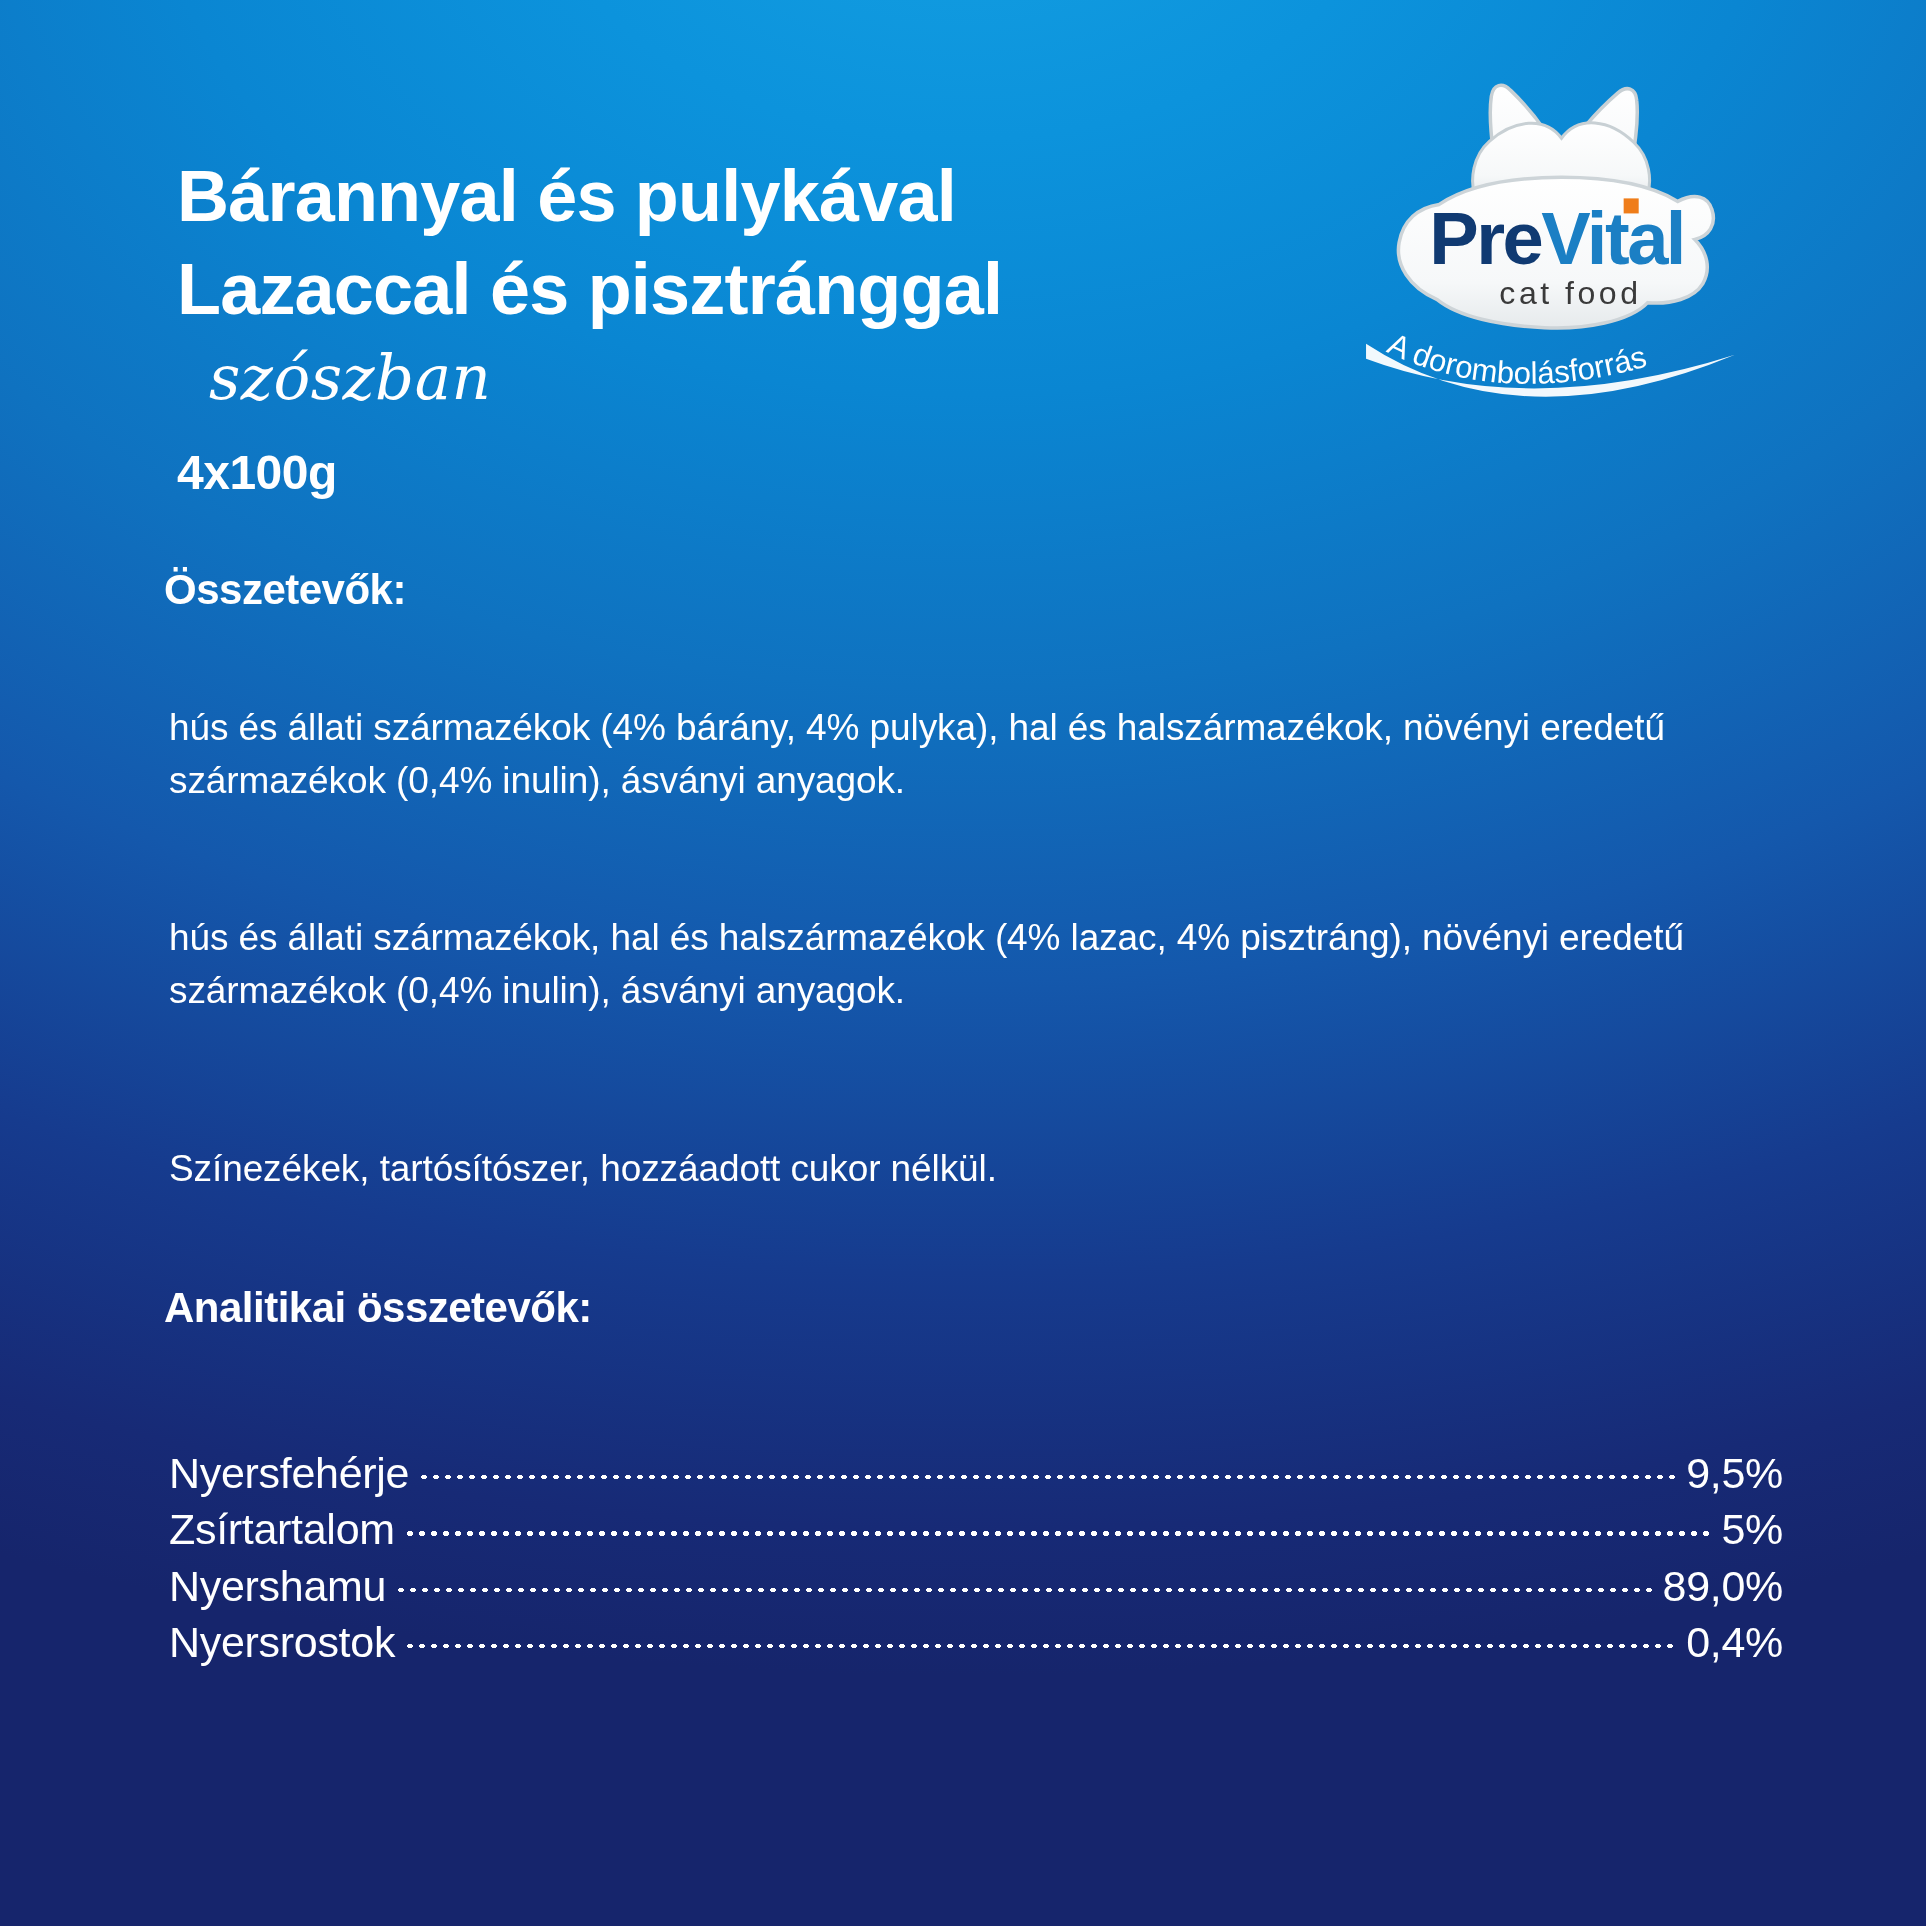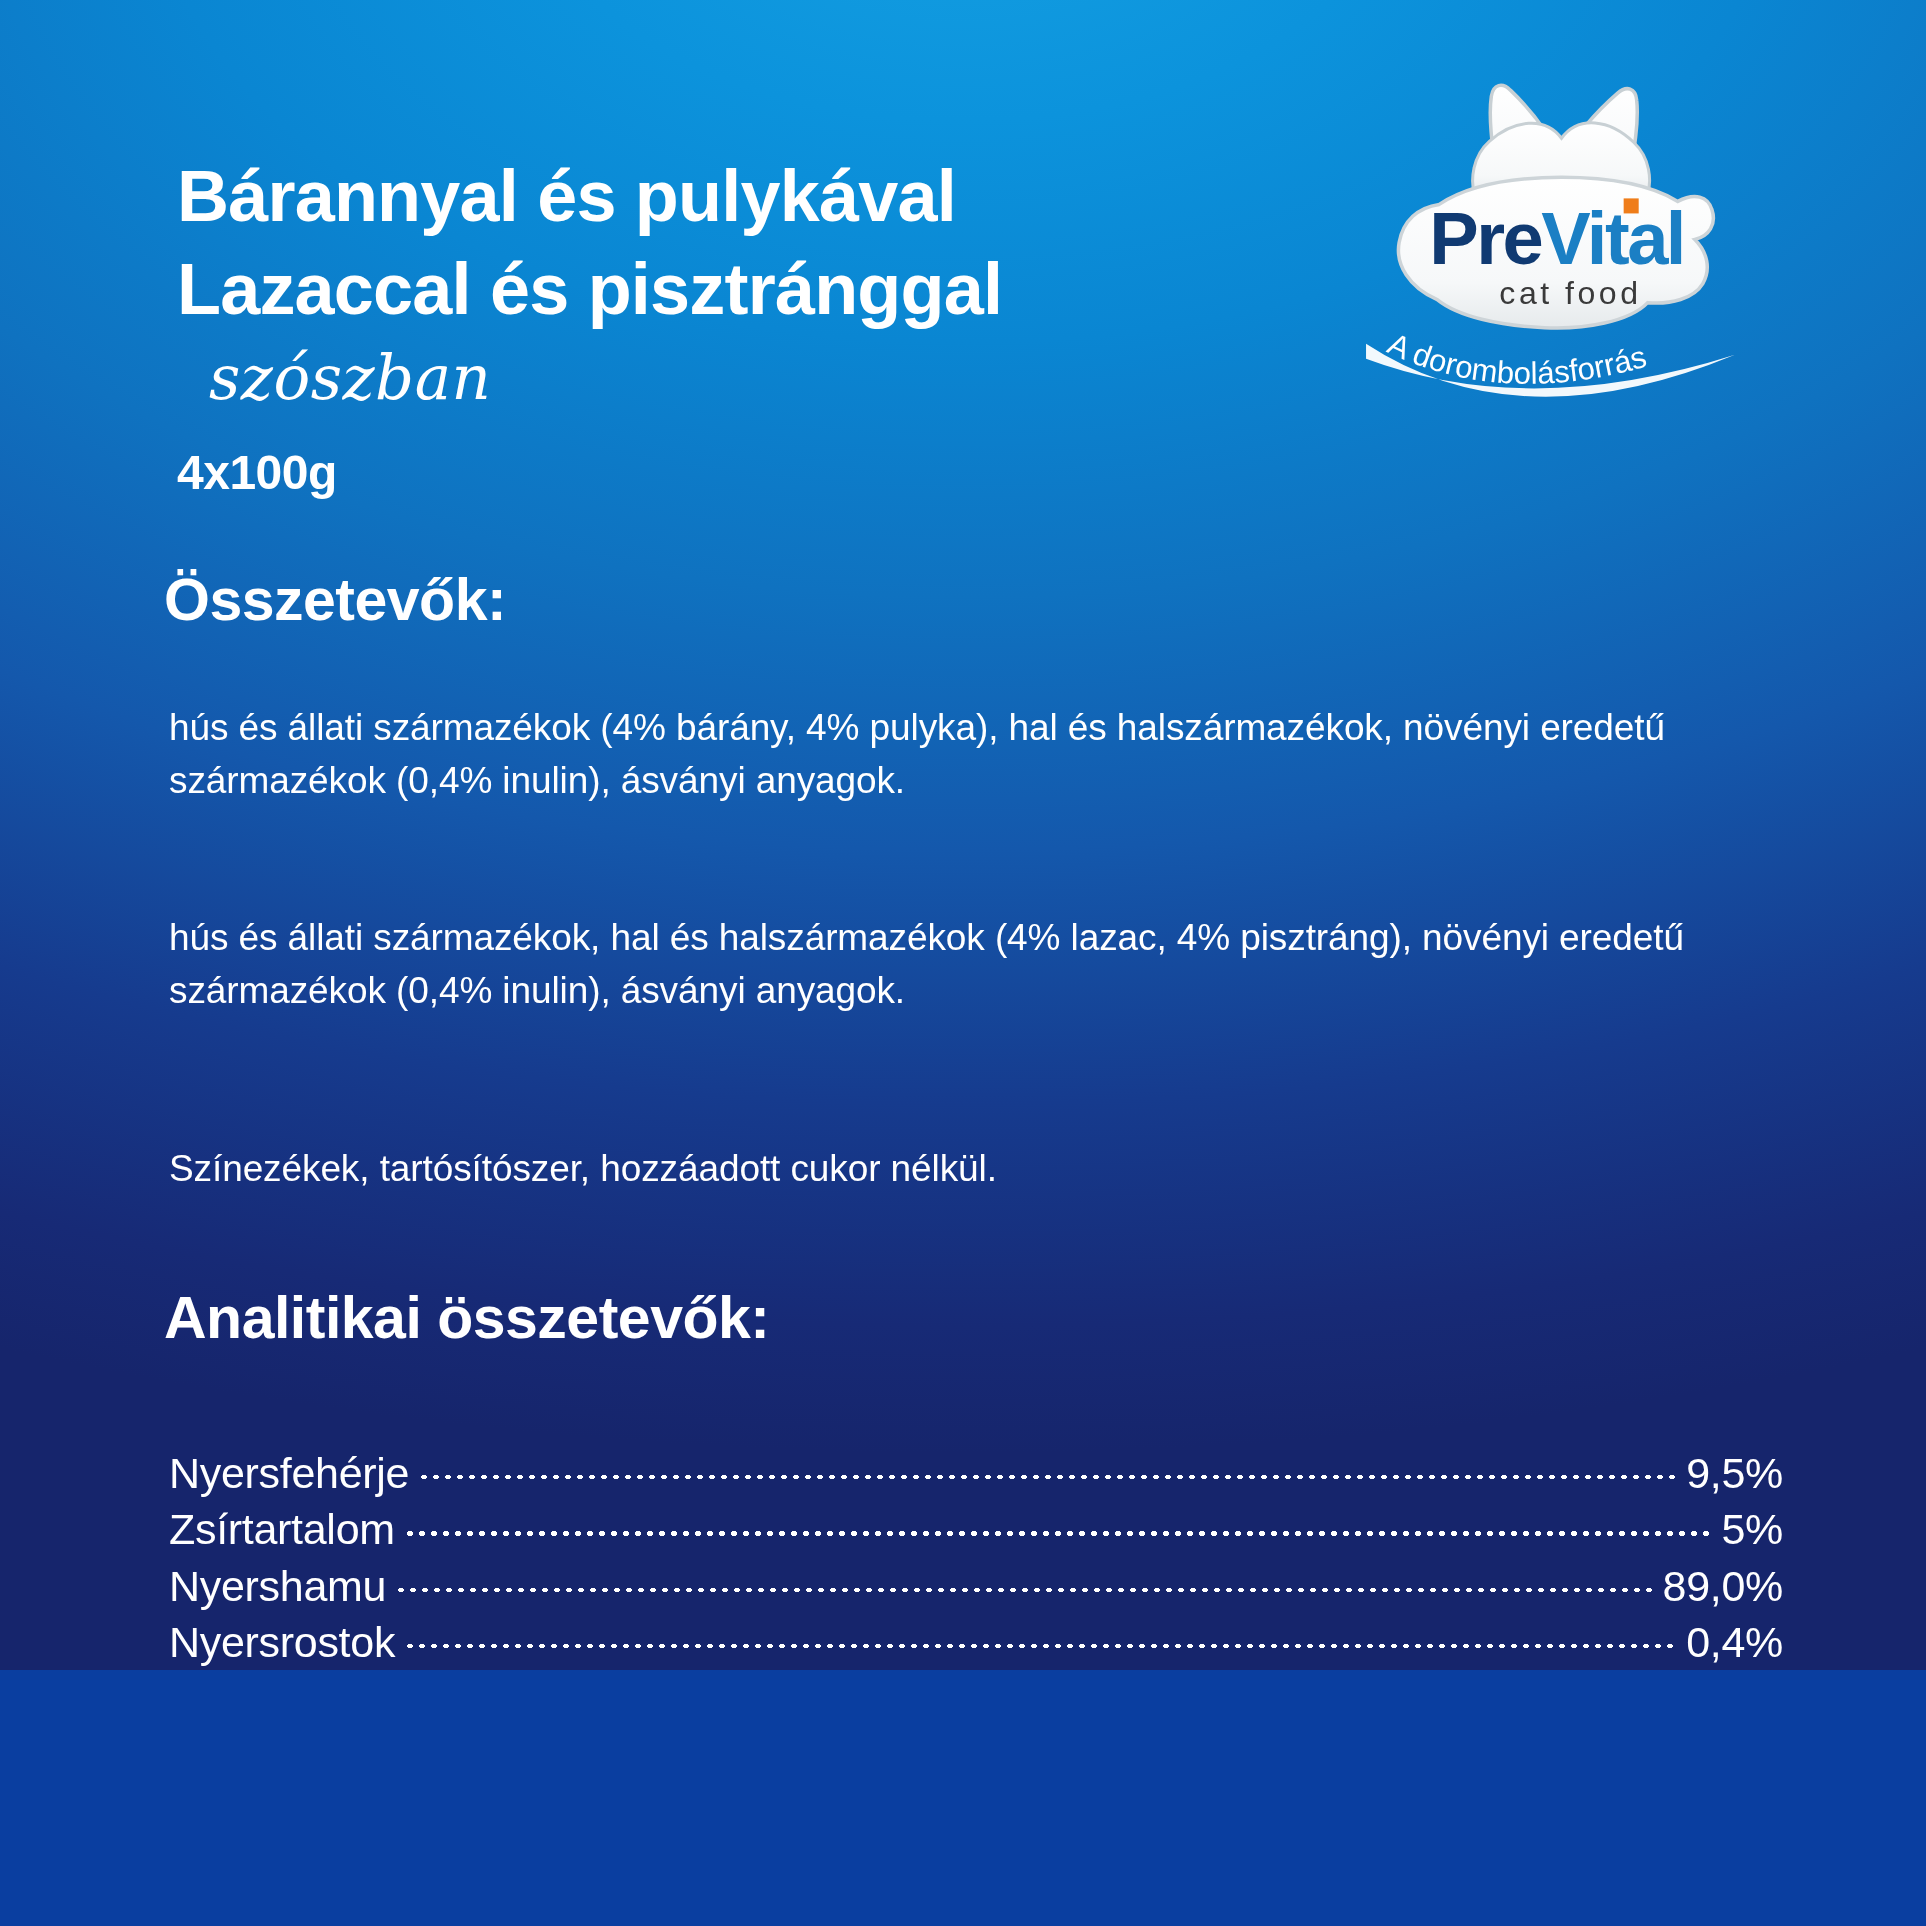--- a/index.html
+++ b/index.html
@@ -5,21 +5,21 @@
 <style>
   html,body{margin:0;padding:0;}
   body{
     width:1926px;height:1926px;
     background:#0a3ea0;
     font-family:"Liberation Sans", sans-serif;
     overflow:hidden;
   }
   .label{
     position:relative;
-    width:1926px;height:1670px;
+    width:1926px;height:1926px;
     background:
       radial-gradient(140% 95% at 50% -8%, #14a0e2 0%, #0c93dc 16%, #0a86d2 30%, #0f72c0 46%, #1458ac 62%, #163b8e 78%, #172a76 92%, #16256c 100%);
     overflow:hidden;
   }
 
   
   .title-block{
     position:absolute;left:177px;top:150px;width:1134px;
   }
   .title-line{
@@ -55,21 +55,21 @@
     left:1349px;top:48px;
     width:421px;height:391px;
   }
   .logo svg{width:100%;height:100%;display:block;}
 
   
   .section-heading{
     position:absolute;
     left:164px;
     color:#ffffff;
-    font-size:59px;
+    font-size:42px;
     font-weight:bold;
     letter-spacing:-0.5px;
   }
   #h-ingredients{top:566px;}
   #h-analytical{top:1284px;text-align:center;}
 
   .para{
     position:absolute;
     left:169px;
     width:1544px;

